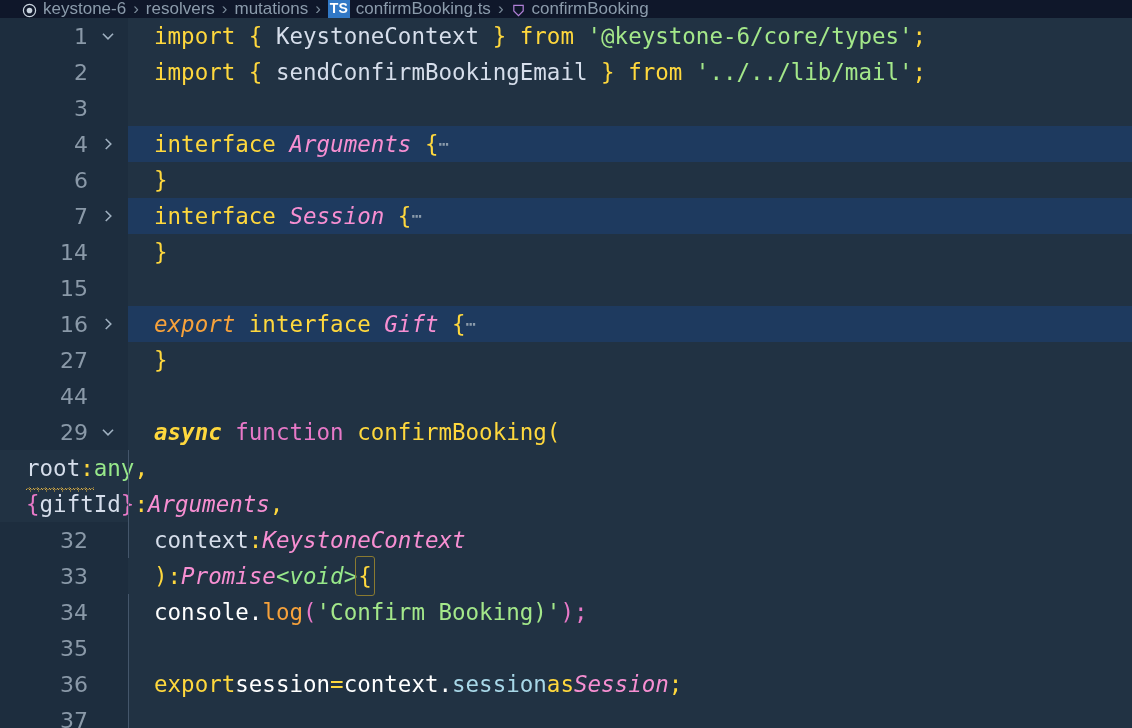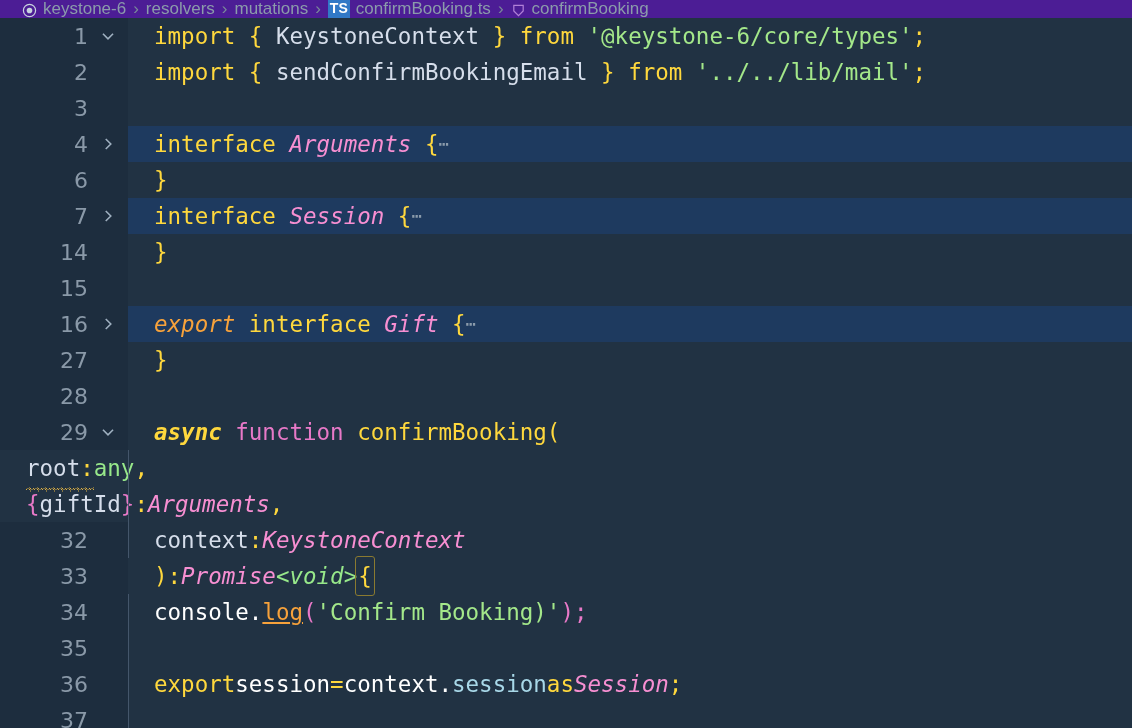--- a/index.html
+++ b/index.html
@@ -6,21 +6,21 @@
   html, body {
     width:1132px; height:728px;
     background:#213243;
     font-family:"DejaVu Sans Mono", monospace;
     overflow:hidden;
   }
 
   
   #breadcrumb {
     position:absolute; top:0; left:0; width:1132px; height:18px;
-    background:#4c1d95;
+    background:#0f172a;
     display:flex; align-items:center;
     padding-left:22px;
     font-family:"Liberation Sans", sans-serif;
     font-size:17px;
     color:#8b9bab;
     white-space:nowrap;
     overflow:hidden;
   }
   .crumb { color:#8b9bab; }
   .crumb-sep { color:#7a8a99; margin:0 7px; }
@@ -94,21 +94,21 @@
   .fname   { color:#ffd83d; }            
   .id      { color:#d6deeb; }            
   .prop    { color:#a8d8e8; }            
   .type    { color:#f78fd2; font-style:italic; }  
   .prim    { color:#97e88a; }            
   .prim-i  { color:#97e88a; font-style:italic; }  
   .str     { color:#a4e88a; }            
   .punct   { color:#ffd83d; }            
   .paren   { color:#e879c8; }            
   .ellipsis{ color:#8b9bab; font-size:18px; }
-  .method  { color:#f7a23b;text-decoration:underline; }            
+  .method  { color:#f7a23b; }            
   .white   { color:#ffffff; }
 
   .squiggle {
     position:relative;
     display:inline-block;
   }
   .squiggle::after{
     content:"";
     position:absolute; left:0; right:0; bottom:-6px; height:5px;
     background-image:
@@ -247,21 +247,21 @@
   <div class="row">
     <div class="gutter">
       <span class="lnum">27</span>
       <span class="fold"></span>
     </div>
     <div class="code"><span class="punct">}</span></div>
   </div>
 
   <div class="row">
     <div class="gutter">
-      <span class="lnum">28</span>
+      <span class="lnum">44</span>
       <span class="fold"></span>
     </div>
     <div class="code"></div>
   </div>
 
   <div class="row">
     <div class="gutter">
       <span class="lnum">29</span>
       <span class="fold">
         <svg width="18" height="18" viewBox="0 0 16 16">

